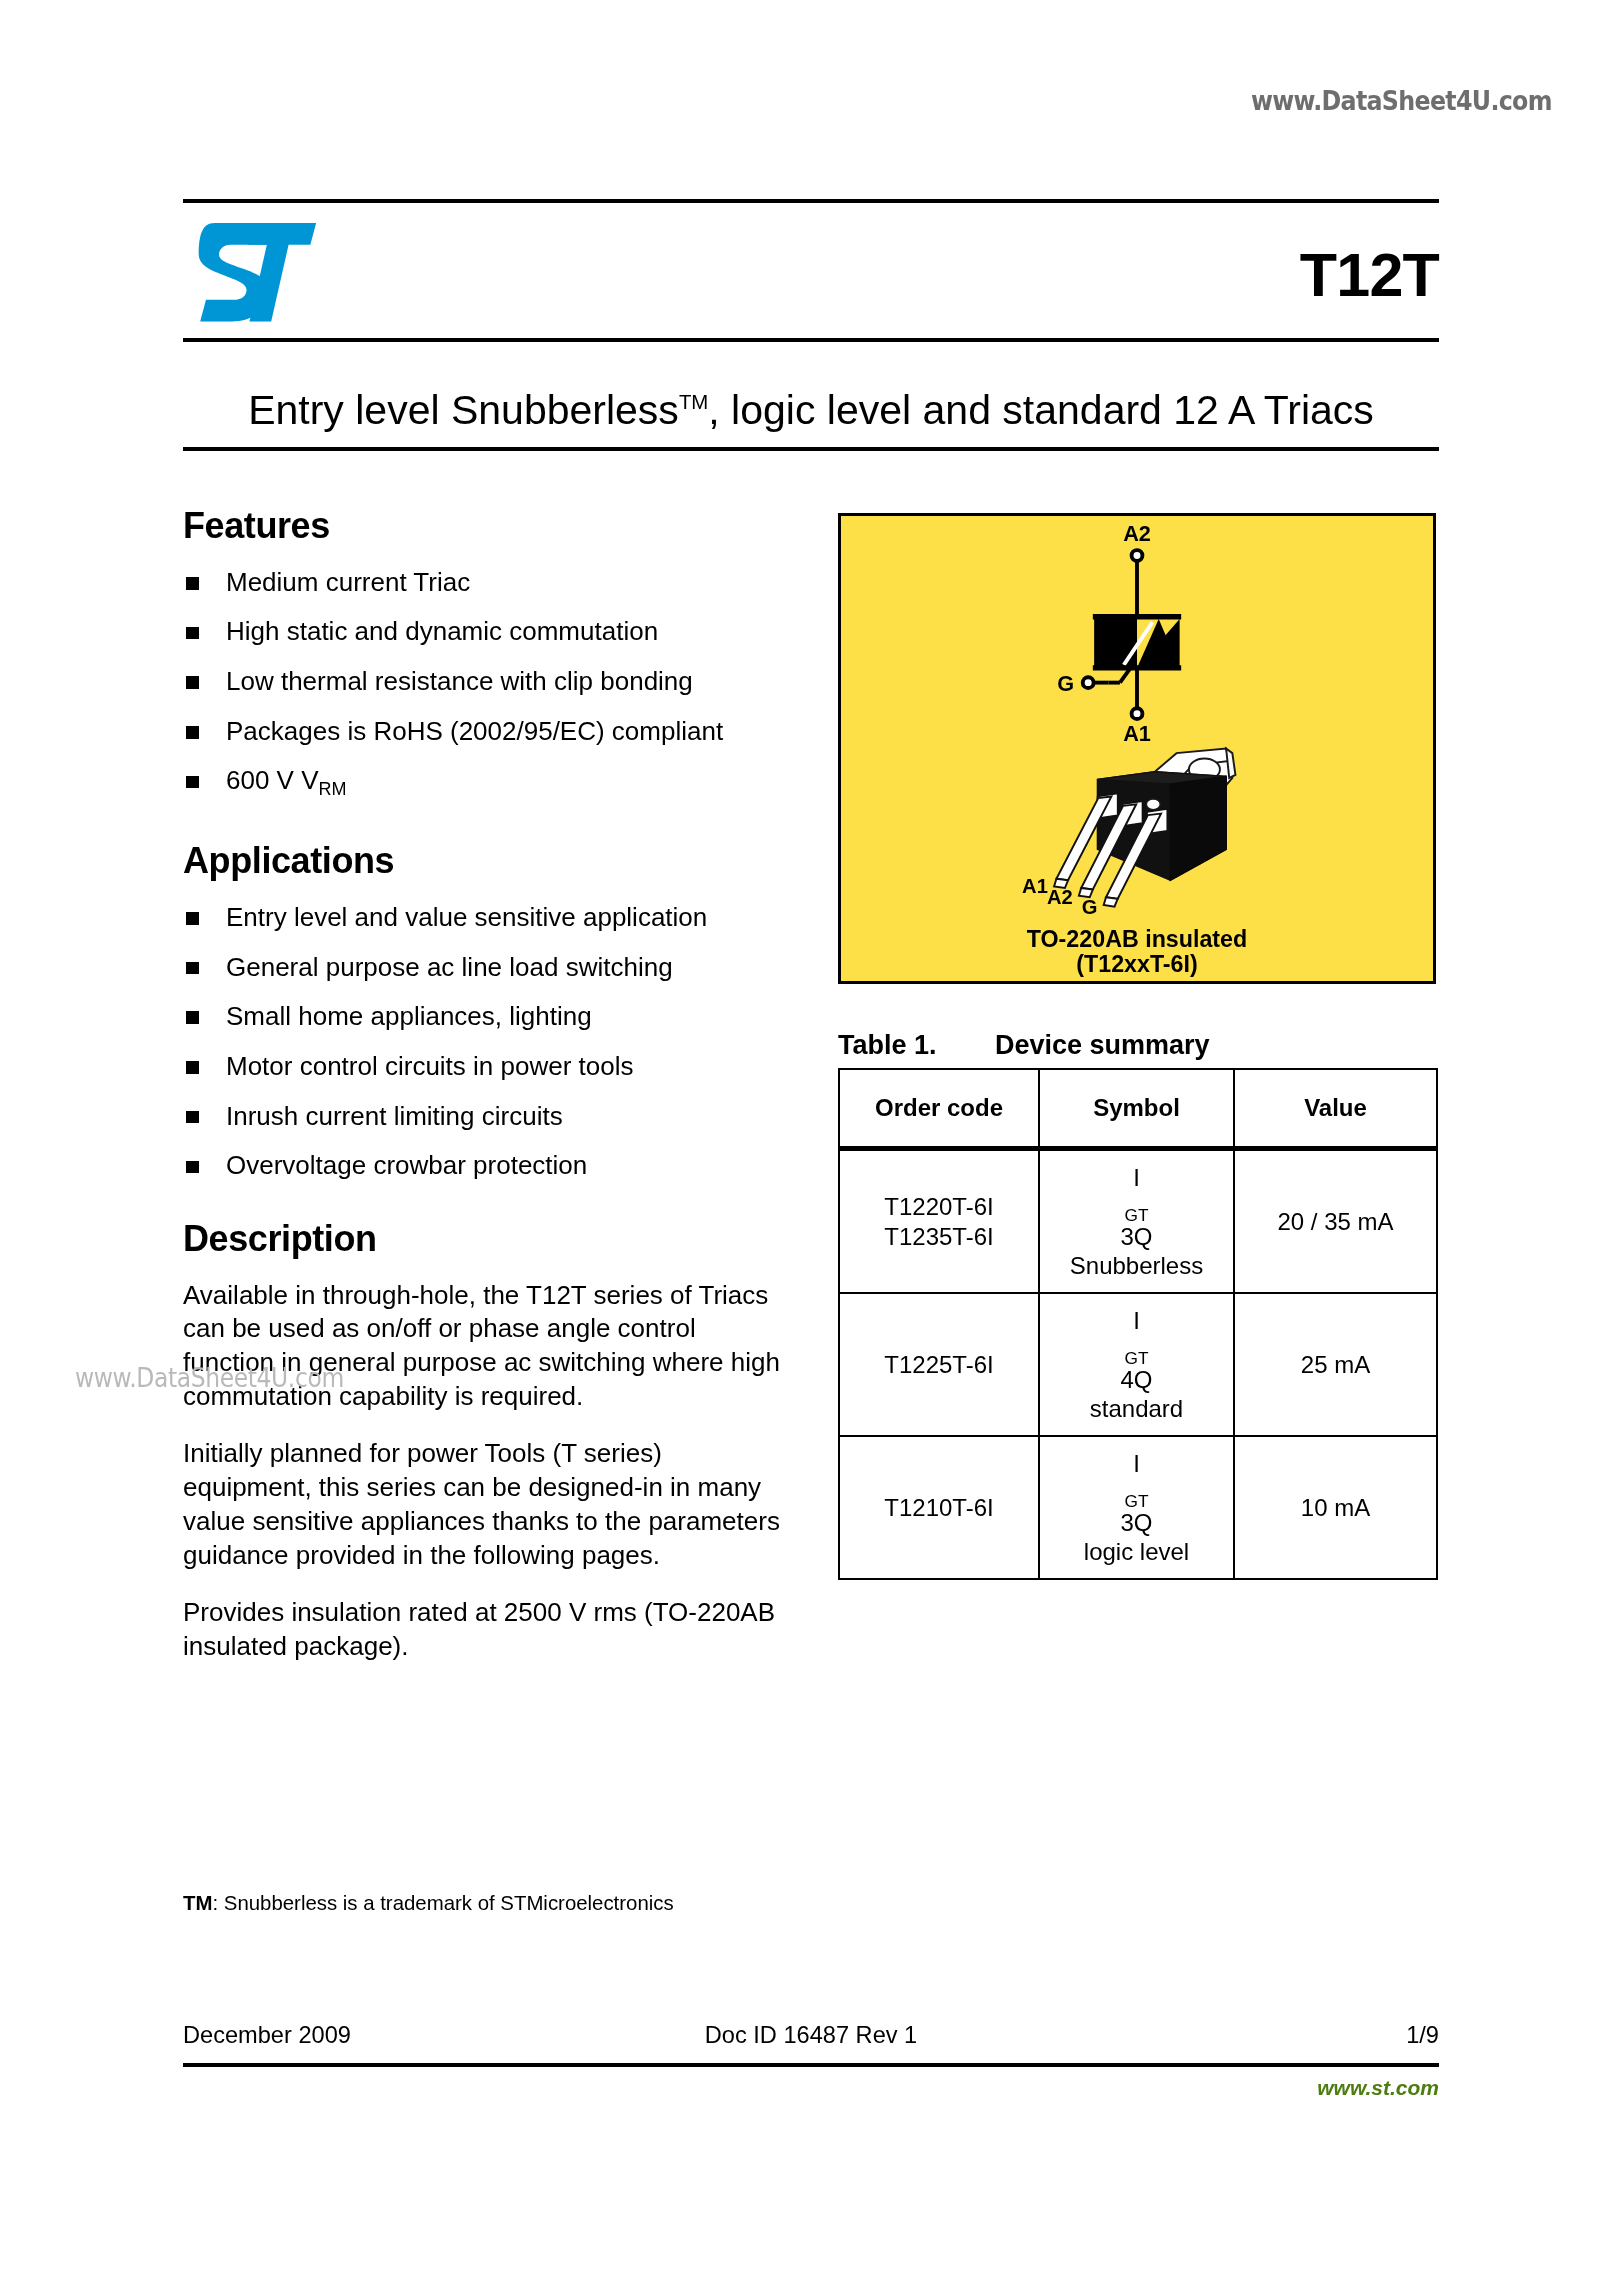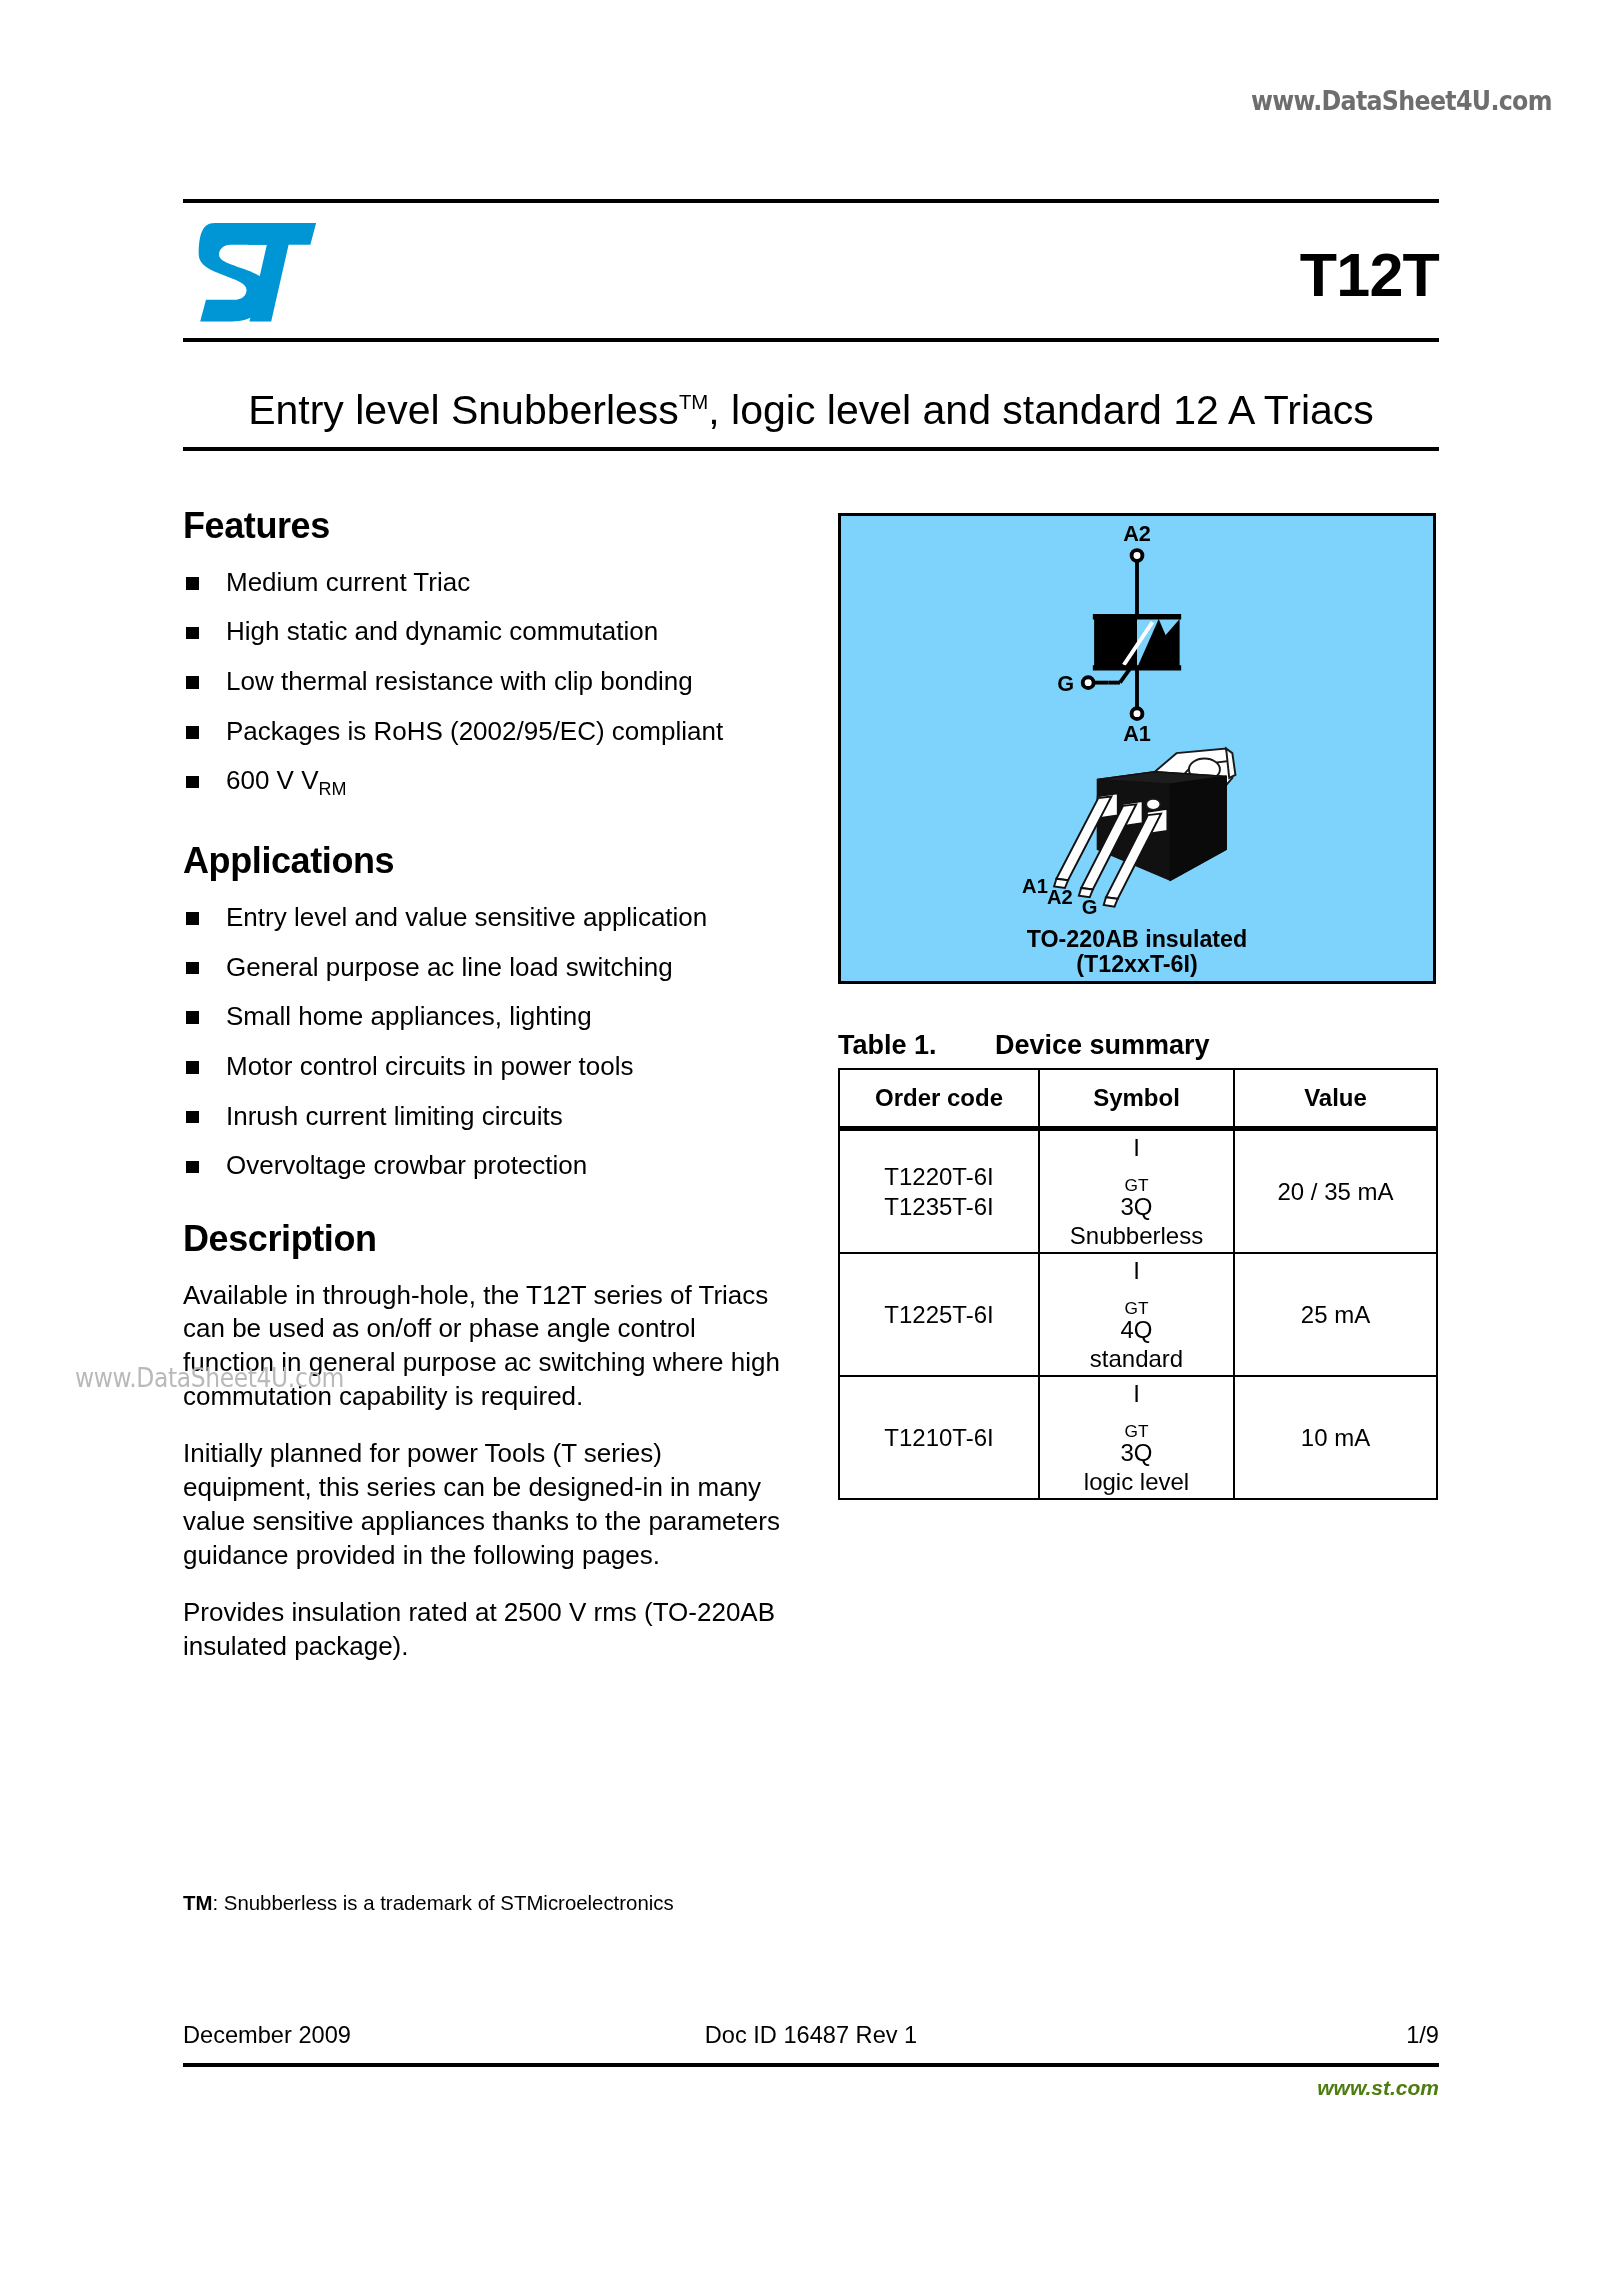--- a/index.html
+++ b/index.html
@@ -160,21 +160,21 @@
 
   
   .pkg-box {
     position: absolute;
     left: 838px;
     top: 513px;
     width: 598px;
     height: 471px;
     border: 3.1px solid #000;
     box-sizing: border-box;
-    background: #7dd3fc;
+    background: #fde047;
   }
   .pkg-svg { display: block; width: 100%; height: 100%; }
 
   
   .tbl-caption {
     position: absolute;
     left: 838px;
     top: 1030px;
     font-size: 27px;
     font-weight: bold;
@@ -189,21 +189,21 @@
     border-collapse: collapse;
     table-layout: fixed;
     background: #fff;
   }
   table.devsum th, table.devsum td {
     border: 2.4px solid #000;
     text-align: center;
     vertical-align: middle;
     font-size: 24px;
     line-height: 1.22;
-    padding: 2px;
+    padding: 12px;
   }
   table.devsum th {
     font-weight: bold;
     height: 52px;
     border-bottom-width: 5.5px;
   }
   table.devsum td { height: 75px; }
   table.devsum col.c1 { width: 200px; }
   table.devsum col.c2 { width: 195px; }
   table.devsum col.c3 { width: 203px; }

